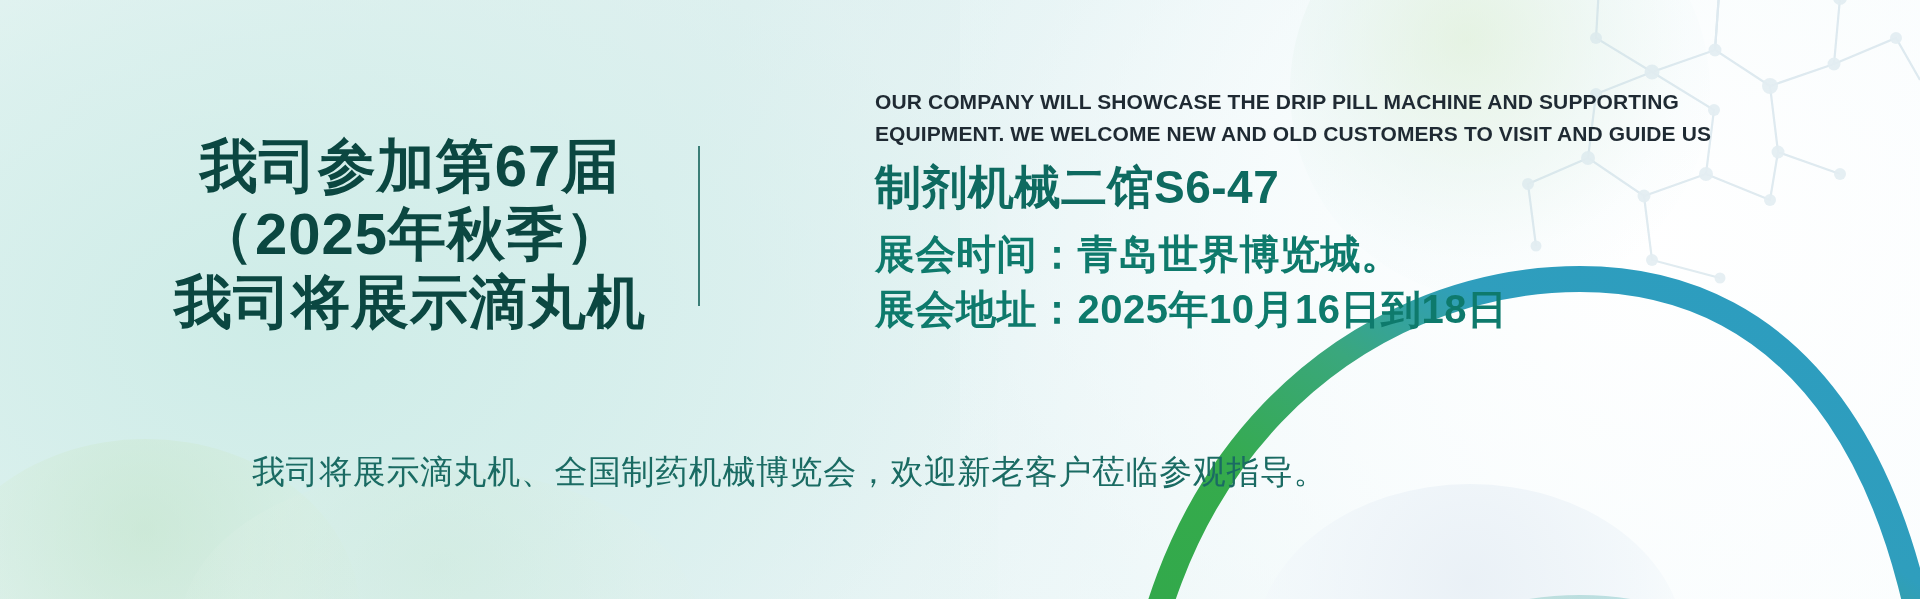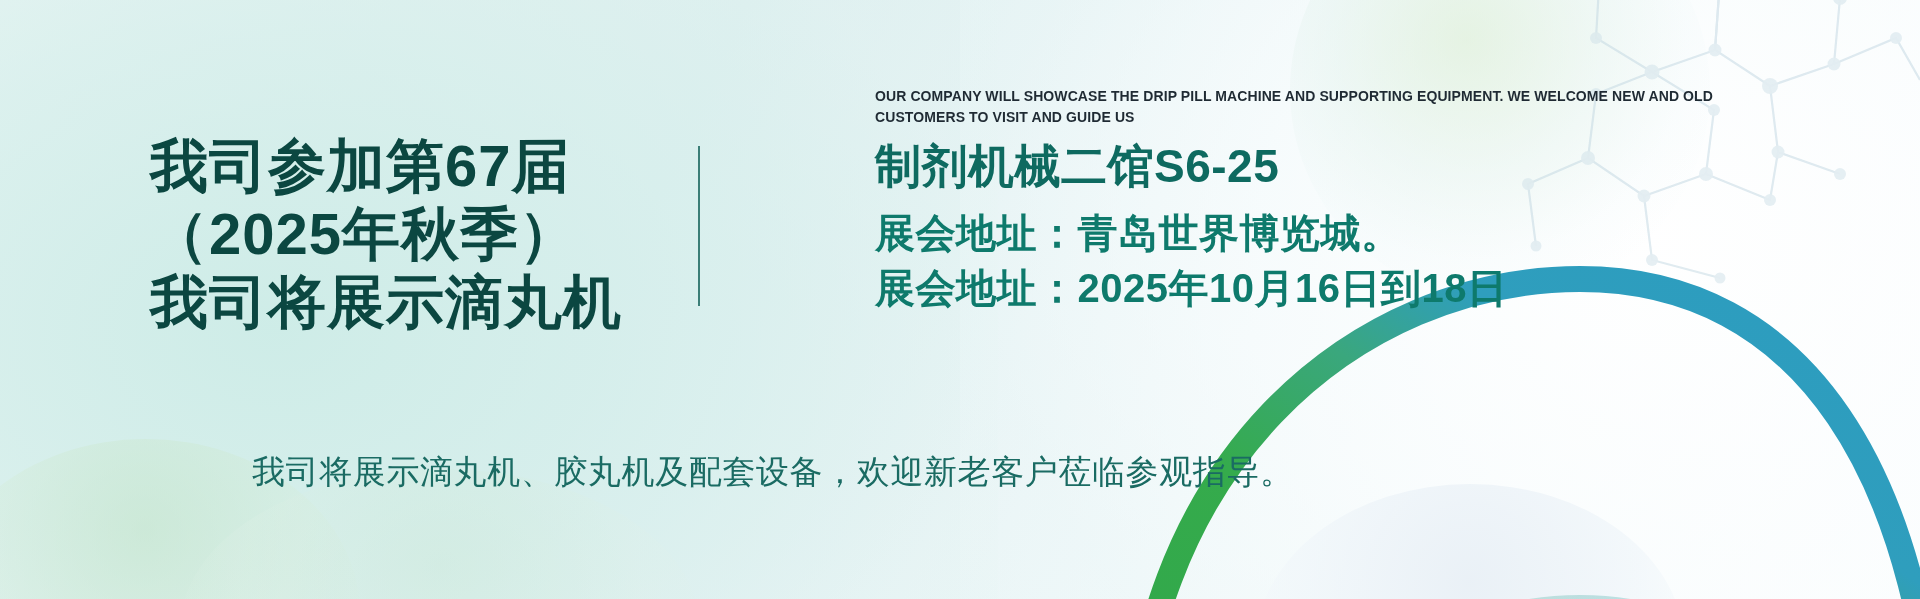--- a/index.html
+++ b/index.html
@@ -133,20 +133,21 @@
   .content {
     position: absolute;
     inset: 0;
   }
 
   .title-left {
     position: absolute;
     left: 150px;
     top: 132px;
     width: 520px;
+    text-align: center;
     color: #0b4741;
     font-family: "Liberation Sans", "DejaVu Sans", sans-serif;
     font-weight: 700;
     font-size: 58px;
     line-height: 1.17;
     letter-spacing: 1px;
     white-space: nowrap;
   }
   .title-left .tl-line { display: block; }
 
@@ -161,21 +162,21 @@
   }
 
   .right-block {
     position: absolute;
     left: 875px;
     top: 86px;
     width: 1000px;
   }
   .eng-note {
     color: #1f2a33;
-    font-size: 14px;
+    font-size: 21px;
     font-weight: 600;
     line-height: 1.5;
     letter-spacing: 0.1px;
     max-width: 915px;
     margin: 0 0 14px 0;
     text-transform: uppercase;
   }
   .hall {
     color: #0e6a60;
     font-weight: 700;
@@ -281,21 +282,21 @@
     <div class="title-left">
       <span class="tl-line">我司参加第67届</span>
       <span class="tl-line">（2025年秋季）</span>
       <span class="tl-line">我司将展示滴丸机</span>
     </div>
 
     <div class="divider"></div>
 
     <div class="right-block">
       <p class="eng-note">OUR COMPANY WILL SHOWCASE THE DRIP PILL MACHINE AND SUPPORTING EQUIPMENT. WE WELCOME NEW AND OLD CUSTOMERS TO VISIT AND GUIDE US</p>
-      <div class="hall">制剂机械二馆S6-25</div>
-      <div class="info-line">展会地址：青岛世界博览城。</div>
+      <div class="hall">制剂机械二馆S6-47</div>
+      <div class="info-line">展会时间：青岛世界博览城。</div>
       <div class="info-line">展会地址：2025年10月16日到18日</div>
     </div>
 
-    <div class="footer-line">我司将展示滴丸机、胶丸机及配套设备，欢迎新老客户莅临参观指导。</div>
+    <div class="footer-line">我司将展示滴丸机、全国制药机械博览会，欢迎新老客户莅临参观指导。</div>
 
   </div>
 </div>
 
 </body></html>

